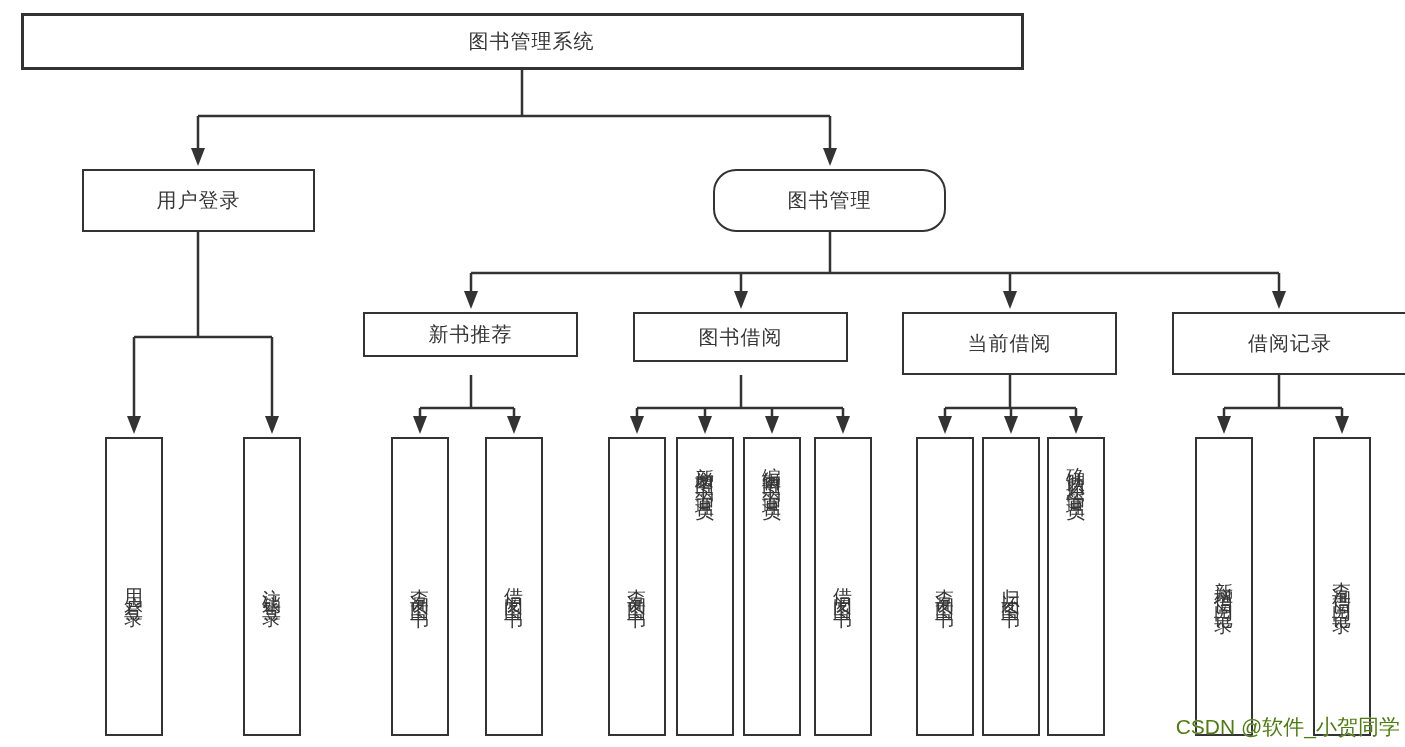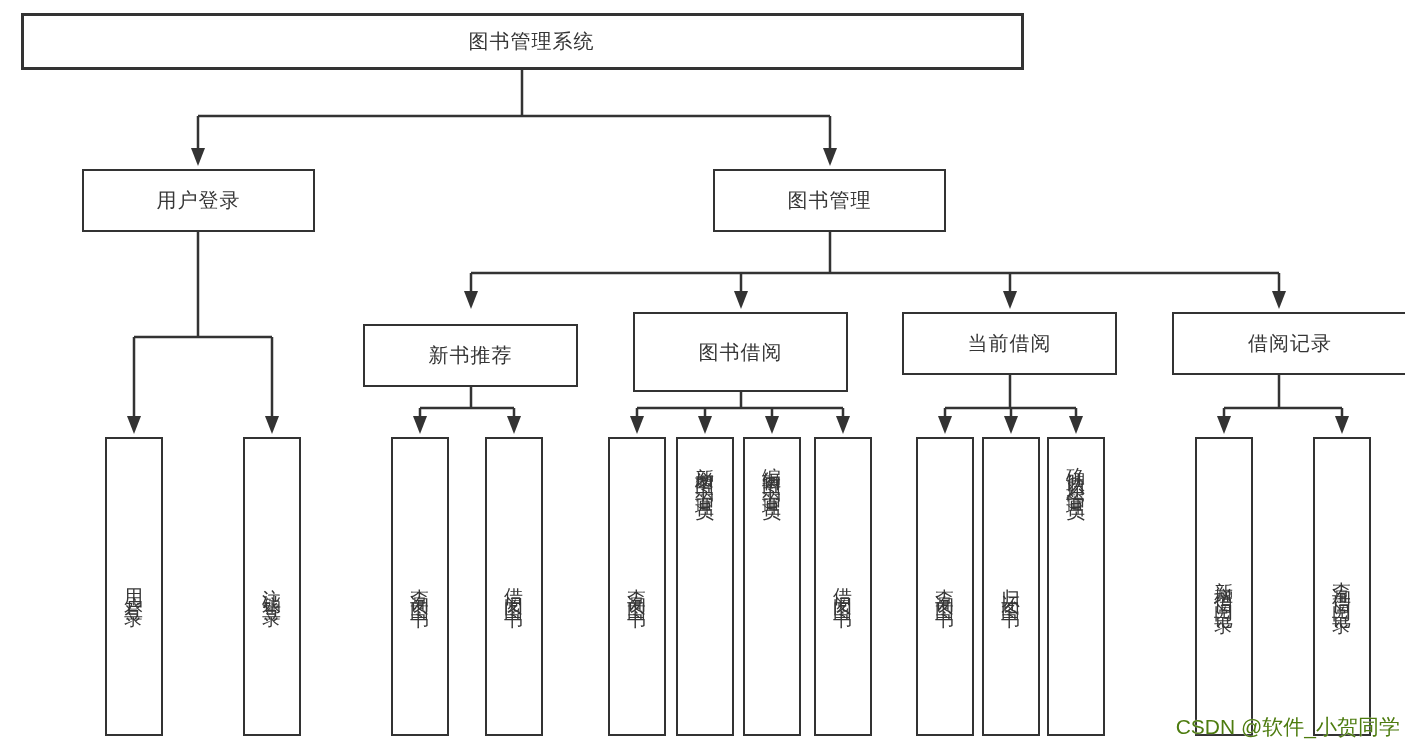--- a/index.html
+++ b/index.html
@@ -122,28 +122,28 @@
     </g>
   </svg>
 
   <div class="box h-box root-box" style="left:21px; top:13px; width:1003px; height:57px;">
     <span class="lbl">图书管理系统</span>
   </div>
 
   <div class="box h-box" style="left:82px; top:169px; width:233px; height:63px;">
     <span class="lbl">用户登录</span>
   </div>
-  <div class="box h-box" style="left:713px; top:169px; width:233px; height:63px;">
+  <div class="box h-box" style="left:713px; top:169px; width:233px; height:63px;border-radius:23px;">
     <span class="lbl">图书管理</span>
   </div>
 
-  <div class="box h-box" style="left:363px; top:324px; width:215px; height:63px;">
+  <div class="box h-box" style="left:363px; top:312px; width:215px; height:45px;">
     <span class="lbl">新书推荐</span>
   </div>
-  <div class="box h-box" style="left:633px; top:312px; width:215px; height:80px;">
+  <div class="box h-box" style="left:633px; top:312px; width:215px; height:50px;">
     <span class="lbl">图书借阅</span>
   </div>
   <div class="box h-box" style="left:902px; top:312px; width:215px; height:63px;justify-content:center;">
     <span class="lbl">当前借阅</span>
   </div>
   <div class="box h-box" style="left:1172px; top:312px; width:236px; height:63px;">
     <span class="lbl">借阅记录</span>
   </div>
 
   <div class="box v-box" style="left:105px;">

